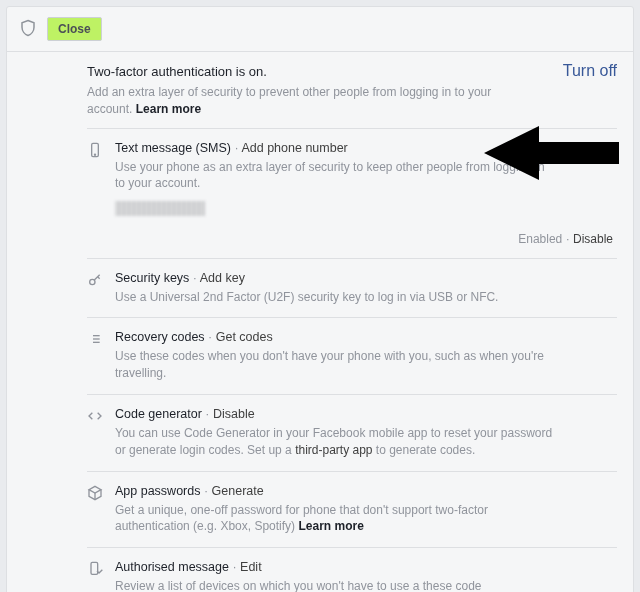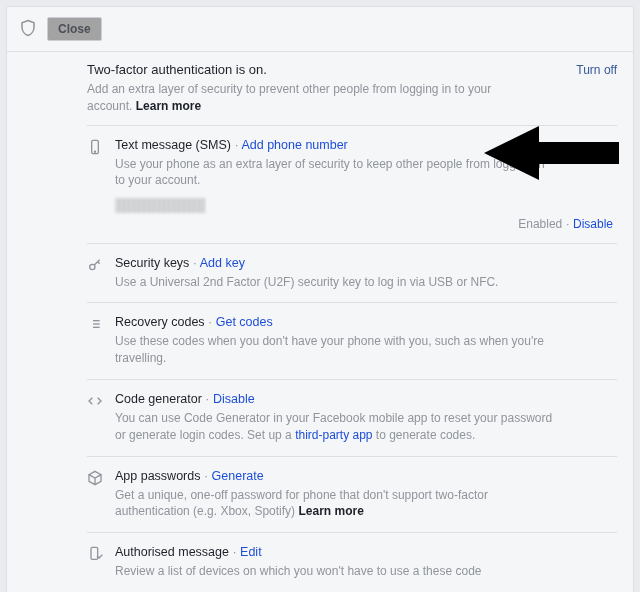--- a/index.html
+++ b/index.html
@@ -28,43 +28,43 @@
     width:18px; flex:0 0 18px;
     margin-top:2px;
     margin-right:10px;
     color:#8f949b;
   }
   .header-text { flex:1; }
   .header-title { font-weight:bold; font-size:13px; color:#1d2129; }
   .header-sub { margin-top:2px; color:#90949c; font-size:12px; }
   .header-sub .on { color:#3578e5; font-weight:600; }
   .close-btn {
-    background:#a3a3a3;
+    background:#bef264;
     border:1px solid #ccd0d5;
     border-radius:2px;
     padding:4px 10px;
     font-size:12px;
     font-weight:bold;
     color:#4b4f56;
     cursor:pointer;
     font-family:inherit;
   }
   .body {
     padding:10px 16px 20px 80px;
     position:relative;
   }
   .intro {
     border-bottom:1px solid #dddfe2;
     padding-bottom:10px;
   }
   .intro-top { display:flex; align-items:baseline; }
   .intro-title { flex:1; color:#1d2129; font-size:13px; }
-  .intro-action { color:#385898; font-size:12px; cursor:pointer; }
+  .intro-action { color:#385898; font-size:16px; cursor:pointer; }
   .intro-desc { color:#90949c; margin-top:4px; padding-right:80px; line-height:1.4; }
-  .linkish { color:#1d4ed8; cursor:pointer; }
+  .linkish { color:#404040; cursor:pointer; }
   .learn { color:#1d2129; font-weight:600; cursor:pointer;text-align:right; }
   .section {
     display:flex;
     border-bottom:1px solid #dddfe2;
     padding:12px 0 12px 0;
   }
   .section:last-child { border-bottom:none; }
   .sec-icon {
     flex:0 0 22px;
     width:22px;
@@ -79,21 +79,21 @@
   .sms-extra { margin-top:8px; }
   .redacted {
     display:inline-block;
     width:90px; height:15px;
     background: repeating-linear-gradient(90deg,#d8d9da 0px,#d8d9da 3px,#c9cacd 3px,#c9cacd 5px);
     filter: blur(1.4px);
     vertical-align:middle;
   }
   .sms-status {
     text-align:right;
-    margin-top:4px;
+    margin-top:16px;
     padding-right:4px;
     font-size:12px;
   }
   .muted { color:#90949c; }
   .arrow {
     position:absolute;
     top:66px;
     left:477px;
     pointer-events:none;
   }

